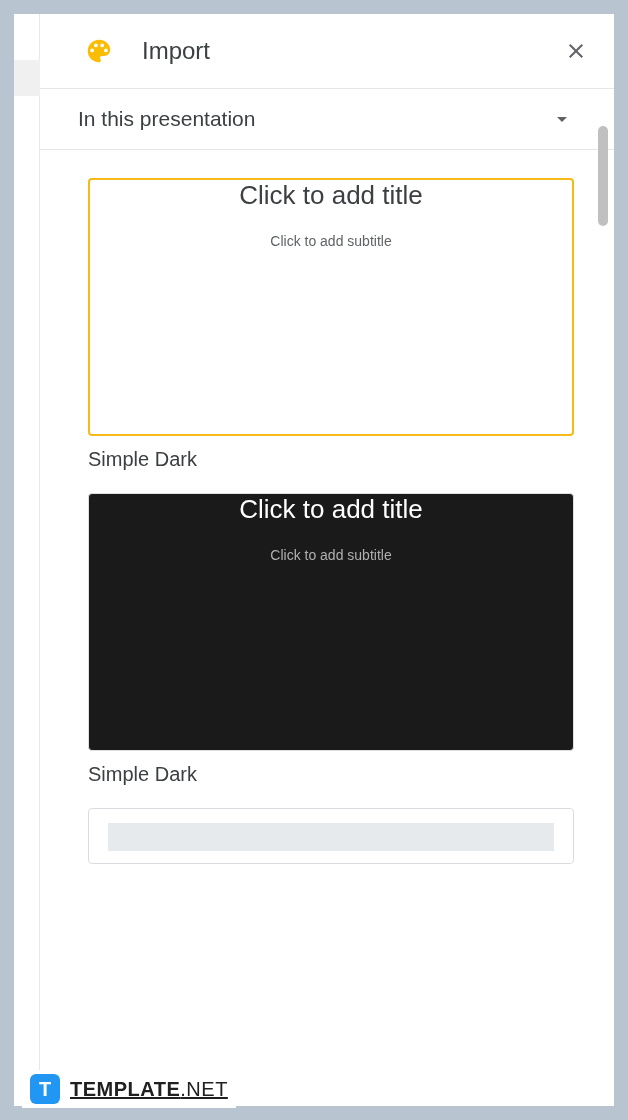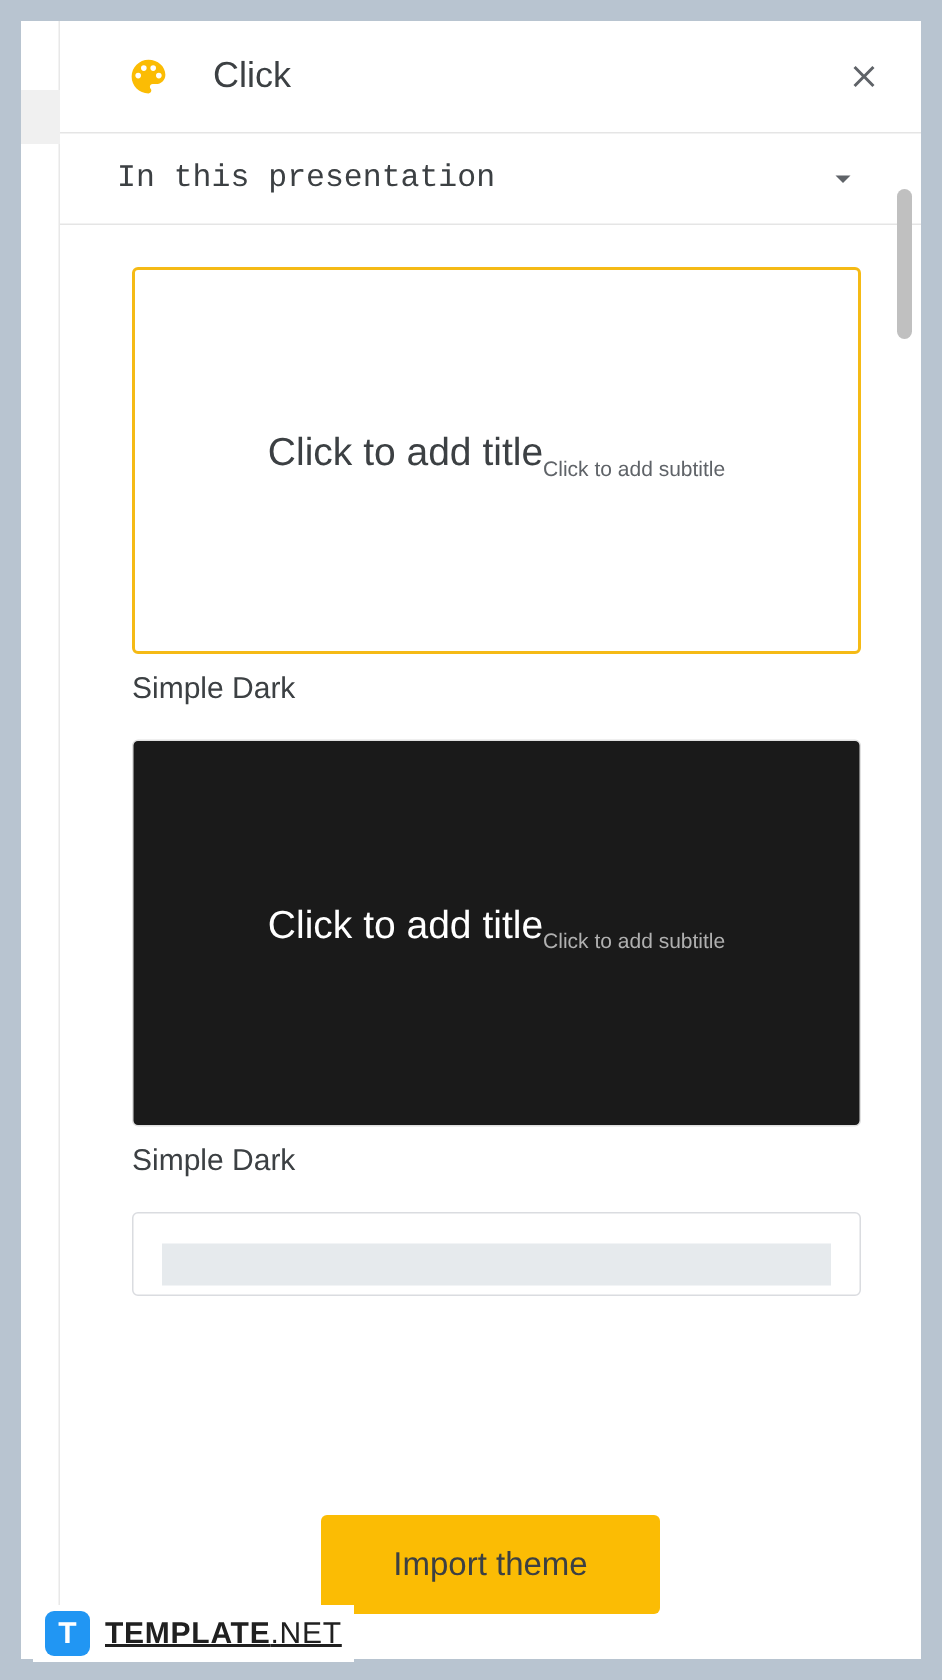--- a/index.html
+++ b/index.html
@@ -69,25 +69,24 @@
       width: 28px;
       height: 28px;
       display: flex;
       align-items: center;
       justify-content: center;
       cursor: pointer;
       color: #5f6368;
     }
     .section-selector {
       display: flex;
-      align-items: center;
+      align-items: flex-start;
       padding: 18px 40px 18px 38px;
       border-bottom: 1px solid #e5e5e5;
       cursor: pointer;
-      font-family: Liberation Mono, monospace;
     }
     .section-label {
       font-size: 21px;
       color: #3c4043;
       flex: 1;
     }
     .chevron-icon {
       width: 24px;
       height: 24px;
       color: #5f6368;
@@ -106,23 +105,22 @@
       overflow: hidden;
       padding: 28px 40px 0 48px;
     }
     .theme-item {
       margin-bottom: 22px;
     }
     .theme-preview {
       width: 100%;
       height: 258px;
       display: flex;
-      flex-direction: row;
-      align-items: center;
-      justify-content: center;
+      flex-direction: column;
+      align-items: center;
       cursor: pointer;
       border-radius: 4px;
     }
     .theme-preview.selected {
       border: 2px solid #f5ba15;
       background: #ffffff;
     }
     .theme-preview.dark {
       background: #1a1a1a;
       border: 1px solid #e0e0e0;
@@ -225,21 +223,21 @@
     <div class="panel-header">
       <span class="palette-icon">
         <svg viewBox="0 0 24 24" width="30" height="30">
           <path fill="#fbbc04" d="M12 3c-4.97 0-9 4.03-9 9s4.03 9 9 9c.83 0 1.5-.67 1.5-1.5 0-.39-.15-.74-.39-1.01-.23-.26-.38-.61-.38-.99 0-.83.67-1.5 1.5-1.5H16c2.76 0 5-2.24 5-5 0-4.42-4.03-8-9-8z"></path>
           <circle cx="6.5" cy="11.5" r="1.5" fill="#fff"></circle>
           <circle cx="9.5" cy="7.5" r="1.5" fill="#fff"></circle>
           <circle cx="14.5" cy="7.5" r="1.5" fill="#fff"></circle>
           <circle cx="17.5" cy="11.5" r="1.5" fill="#fff"></circle>
         </svg>
       </span>
-      <span class="panel-title">Click</span>
+      <span class="panel-title">Import</span>
       <span class="close-btn">
         <svg viewBox="0 0 24 24" width="24" height="24">
           <path fill="currentColor" d="M19 6.41L17.59 5 12 10.59 6.41 5 5 6.41 10.59 12 5 17.59 6.41 19 12 13.41 17.59 19 19 17.59 13.41 12z"></path>
         </svg>
       </span>
     </div>
 
     <div class="section-selector">
       <span class="section-label">In this presentation</span>
       <span class="chevron-icon">
@@ -270,23 +268,20 @@
       </div>
 
       <div class="theme-item">
         <div class="theme-preview light-partial">
           <div class="light-partial-inner"></div>
         </div>
       </div>
 
     </div>
 
-    <div class="footer">
-      <button class="import-btn">Import theme</button>
-    </div>
 
   </div>
 
   <div class="watermark">
     <div class="watermark-icon">T</div>
     <div class="watermark-text">
       <span>TEMPLATE</span><span class="light">.NET</span>
     </div>
   </div>
 

